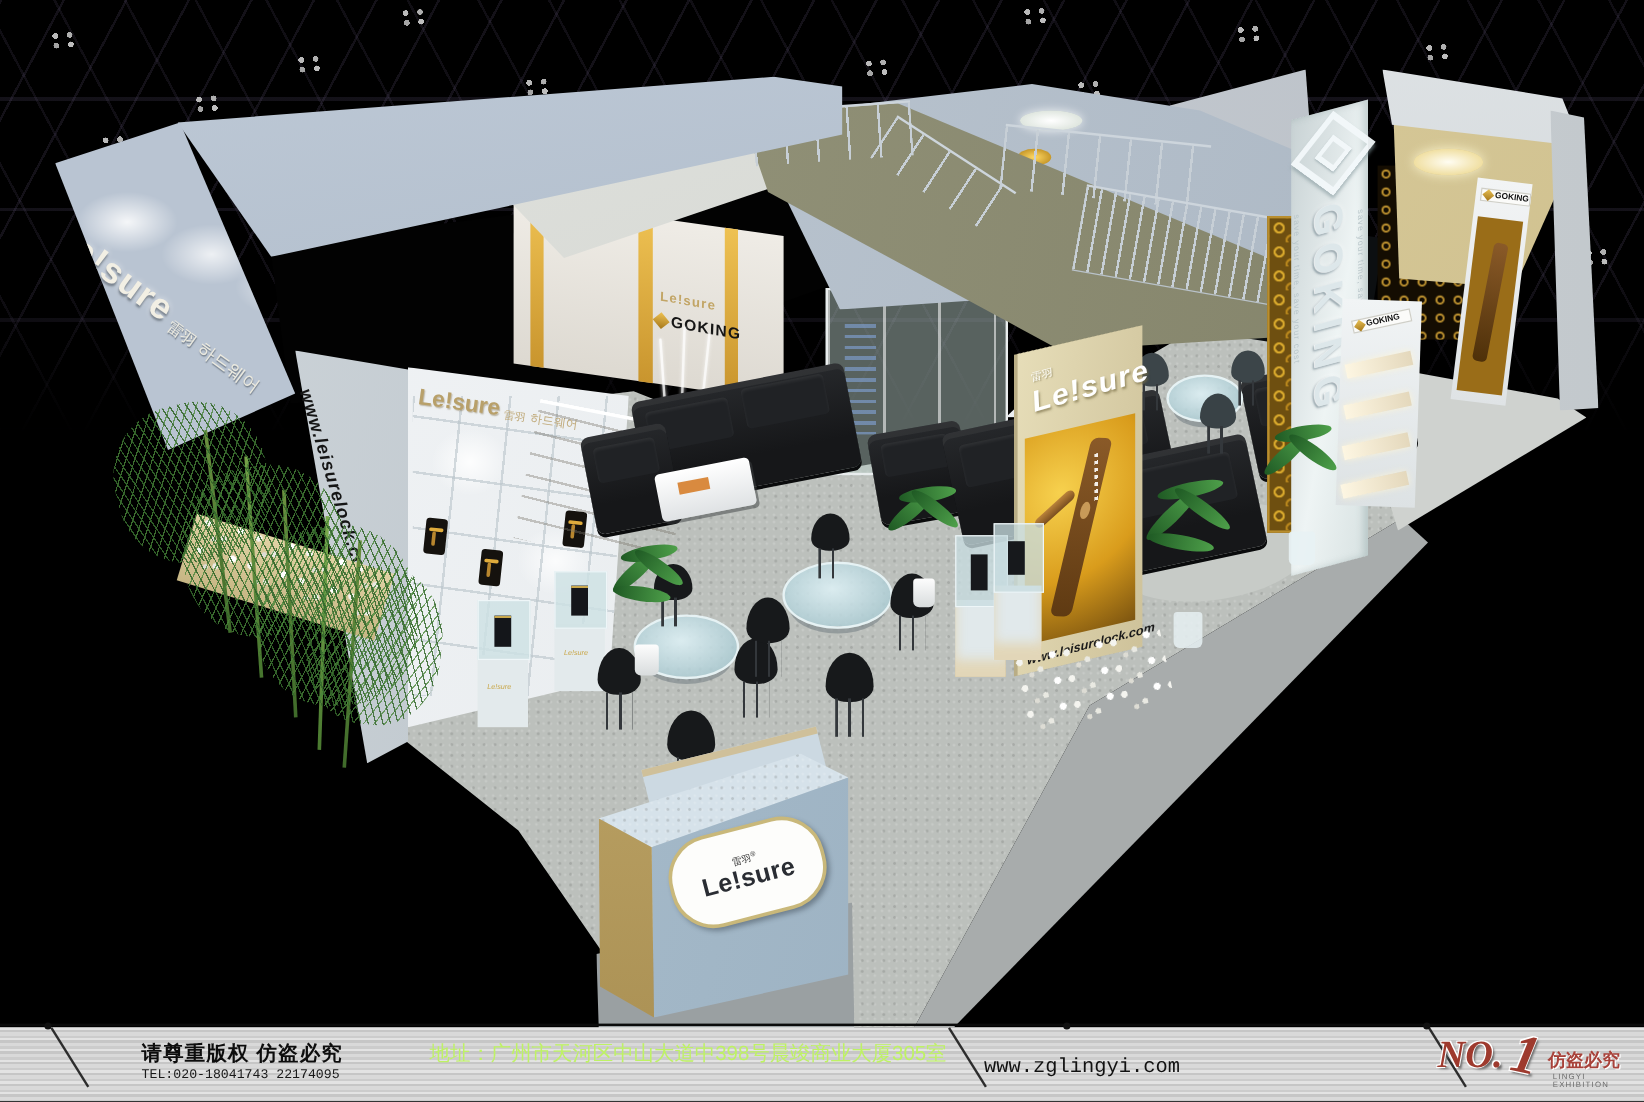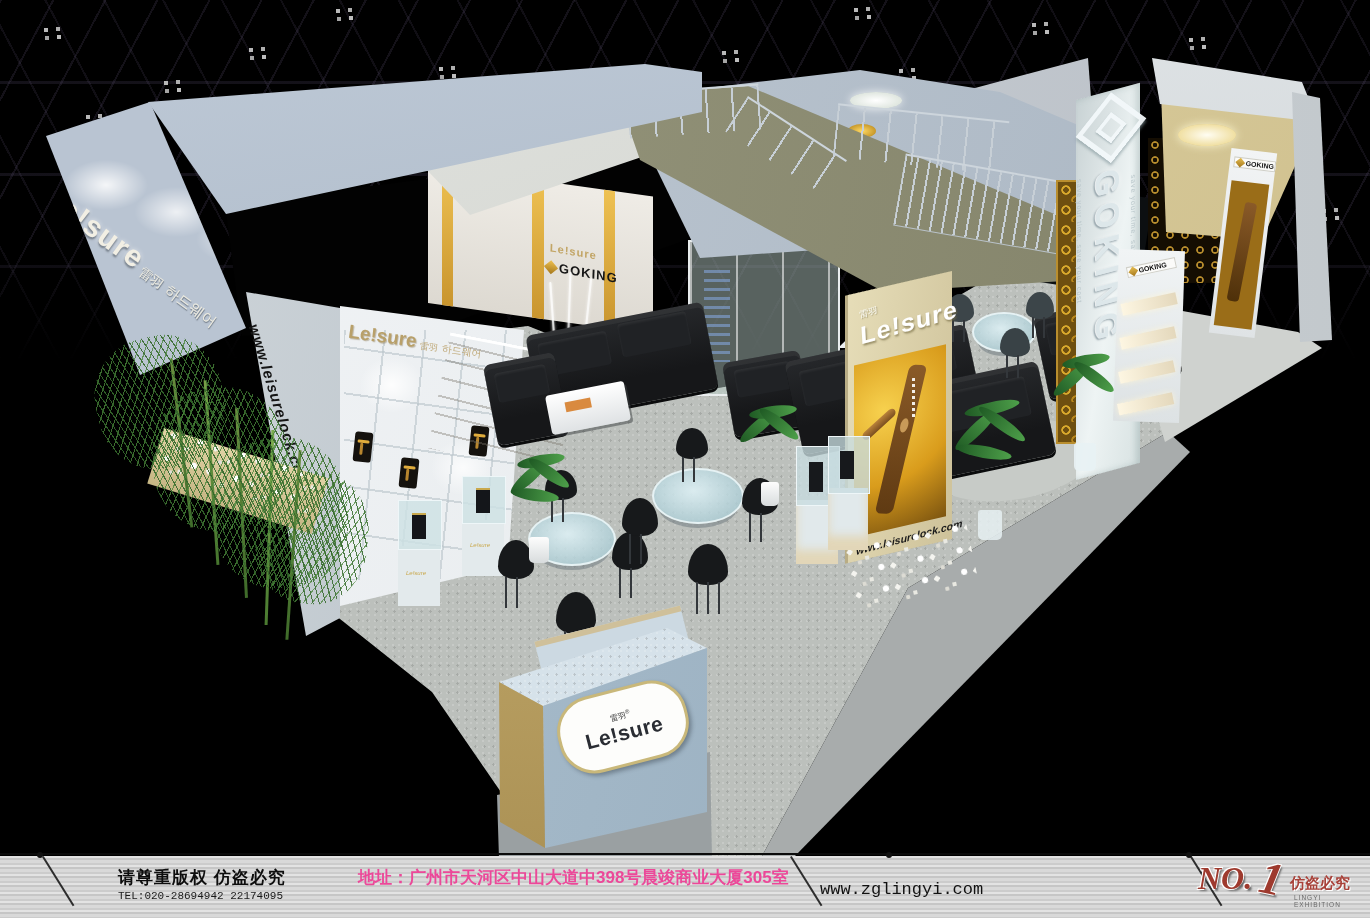--- a/index.html
+++ b/index.html
@@ -444,22 +444,22 @@
   <div class="abs fline"></div>
   <div class="abs footer"></div>
   <div class="abs fdot" style="left:37px;top:852px;"></div>
   <div class="abs fdot" style="left:886px;top:852px;"></div>
   <div class="abs fdot" style="left:1186px;top:852px;"></div>
   <div class="abs fdiag" style="left:42px;top:857px;"></div>
   <div class="abs fdiag" style="left:790px;top:857px;"></div>
   <div class="abs fdiag" style="left:1190px;top:857px;"></div>
 
   <div class="abs" style="left:118px;top:866px;font-size:17px;font-weight:bold;color:#0d0d0d;letter-spacing:1px;">请尊重版权 仿盗必究</div>
-  <div class="abs" style="left:118px;top:890px;font-size:11px;color:#1a1a1a;font-family:'Liberation Mono',monospace;">TEL:020-28694942 22174095</div>
-  <div class="abs" style="left:358px;top:866px;font-size:17px;font-weight:bold;color:#ec4899;">地址：广州市天河区中山大道中398号晨竣商业大厦305室</div>
+  <div class="abs" style="left:118px;top:890px;font-size:11px;color:#1a1a1a;font-family:'Liberation Mono',monospace;">TEL:020-18041743 22174095</div>
+  <div class="abs" style="left:358px;top:866px;font-size:17px;font-weight:normal;color:#bef264;">地址：广州市天河区中山大道中398号晨竣商业大厦305室</div>
   <div class="abs" style="left:820px;top:880px;font-size:17px;color:#111;font-family:'Liberation Mono',monospace;">www.zglingyi.com</div>
 
   <div class="abs" style="left:1198px;top:858px;width:165px;height:58px;">
     <span class="no1" style="position:absolute;left:0;top:2px;font-size:32px;">NO.</span>
     <span class="no1" style="position:absolute;left:62px;top:-6px;font-size:46px;transform:rotate(12deg);display:inline-block;">1</span>
     <span style="position:absolute;left:92px;top:16px;font-size:15px;font-weight:bold;color:#a8423a;text-shadow:1px 1px 0 #fff;">仿盗必究</span>
     <span style="position:absolute;left:96px;top:36px;font-size:6.5px;color:#6a6a6a;letter-spacing:1px;">LINGYI EXHIBITION</span>
   </div>
 
 </div>

